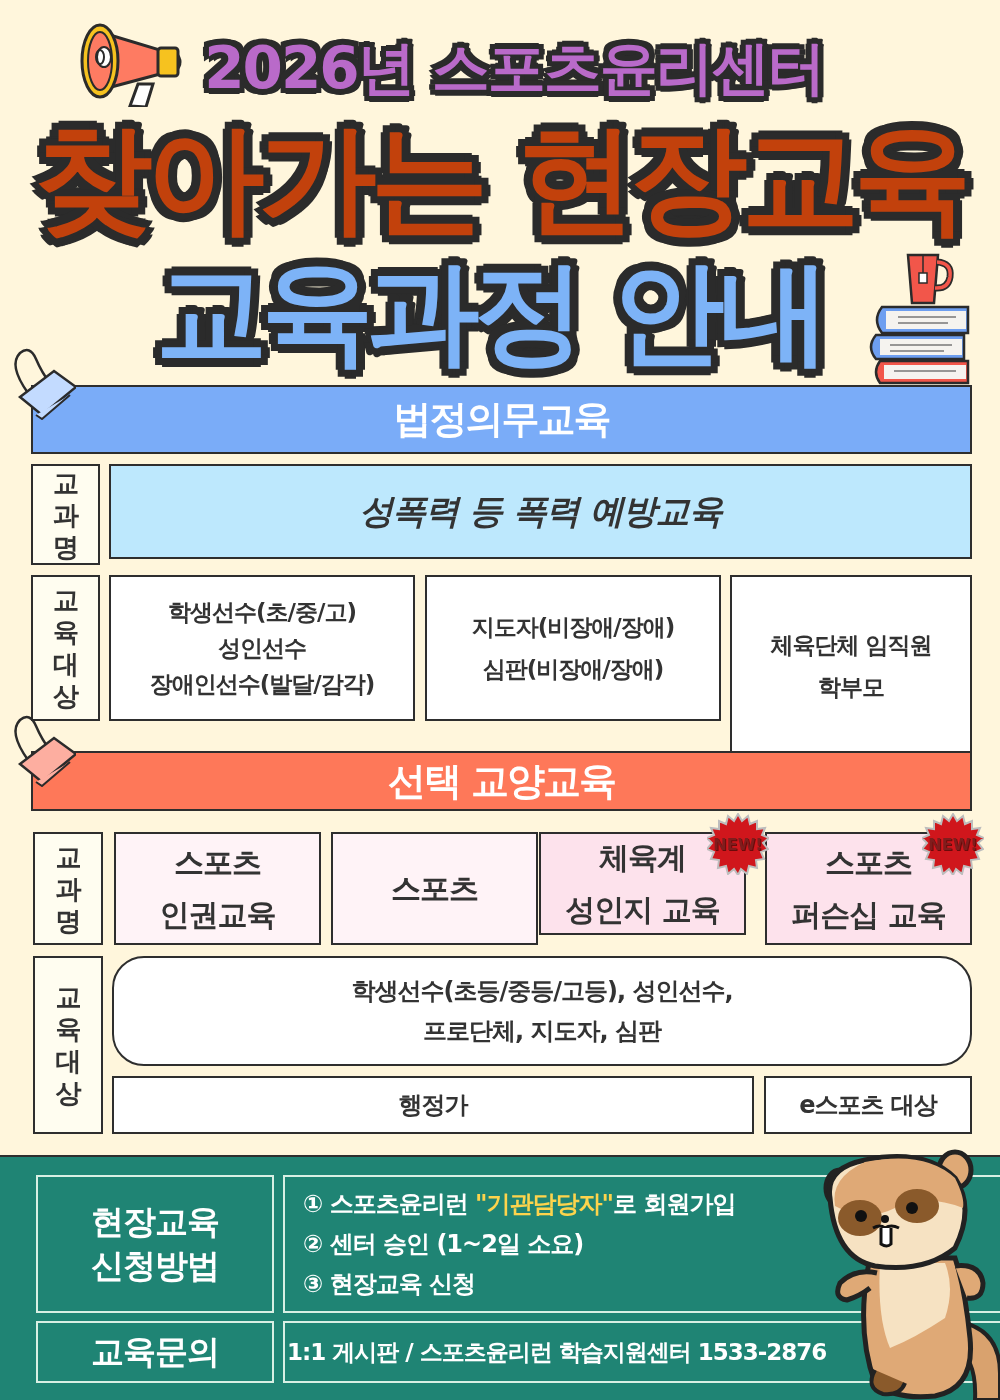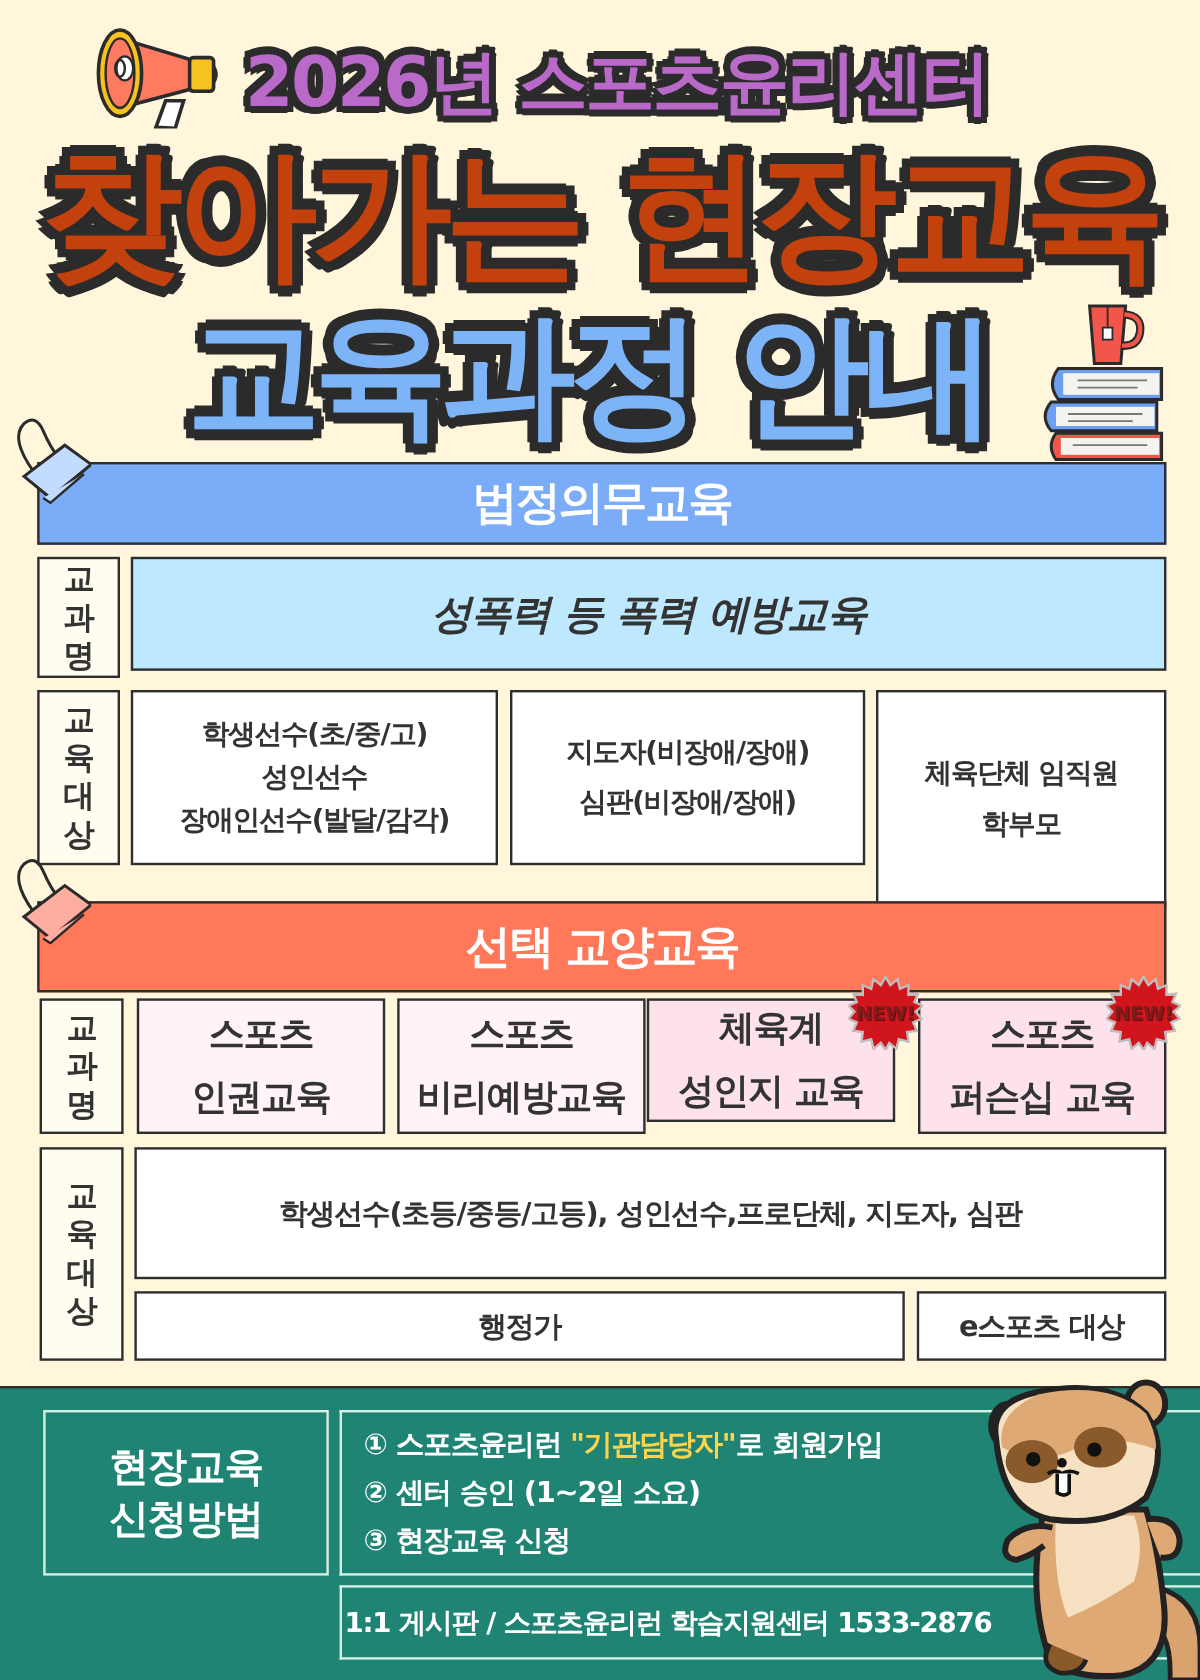--- a/index.html
+++ b/index.html
@@ -39,39 +39,39 @@
   }
 
   
   .banner {
     position: absolute; left: 31px; width: 941px;
     border: 2px solid #2e2e2e; color: #fff; font-weight: bold;
     font-size: 38px; text-align: center; letter-spacing: -2px;
     display: flex; align-items: center; justify-content: center;
   }
   .banner-blue { top: 385px; height: 69px; background: #7aacf8; }
-  .banner-red  { top: 751px; height: 76px; background: #fe7859; }
+  .banner-red  { top: 751px; height: 60px; background: #fe7859; }
 
   
   .cell {
     position: absolute; border: 2px solid #2e2e2e; background: #fff;
     display: flex; align-items: center; justify-content: center; text-align: center;
     font-weight: bold; color: #333; letter-spacing: -1px;
   }
   .side {
     background: #fffdf0; flex-direction: column; font-size: 26px; line-height: 32px;
   }
   .side span { display: block; }
 
   .big-title { background: #bde8fd; font-size: 34px; }
   .target { font-size: 23px; line-height: 36px; flex-direction: column; }
   .opt { font-size: 30px; line-height: 52px; flex-direction: column; }
   .opt-light { background: #fff3f7; }
   .opt-pink  { background: #fde2ec; }
-  .wide-target { font-size: 24px; line-height: 40px; flex-direction: row; }
+  .wide-target { font-size: 24px; line-height: 40px; flex-direction: column; border-radius: 32px; }
   .small-target { font-size: 24px; }
 
   
   .new-badge {
     position: absolute; width: 62px; height: 62px;
     display: flex; align-items: center; justify-content: center;
     font-size: 16px; font-weight: bold; color: #7f1d1d; z-index: 5;
     text-shadow: 1px 1px 0 #6b0a0a;
   }
   .new-badge svg { position: absolute; left: 0; top: 0; }
@@ -186,21 +186,20 @@
   <span>과</span>
   <span>명</span>
 </div>
 
 <div class="cell opt opt-light" style="left:114px; top:832px; width:207px; height:113px;">
   <span>스포츠</span>
   <span>인권교육</span>
 </div>
 <div class="cell opt opt-light" style="left:331px; top:832px; width:207px; height:113px;">
   <span>스포츠</span>
-  <span>비리예방교육</span>
 </div>
 <div class="cell opt opt-pink" style="left:539px; top:832px; width:207px; height:103px;">
   <span>체육계</span>
   <span>성인지 교육</span>
 </div>
 <div class="cell opt opt-pink" style="left:765px; top:832px; width:207px; height:113px;">
   <span>스포츠</span>
   <span>퍼슨십 교육</span>
 </div>
 
@@ -242,20 +241,21 @@
     </div>
     <div>
       <span>②</span>
       <span>센터 승인 (1~2일 소요)</span>
     </div>
     <div>
       <span>③</span>
       <span>현장교육 신청</span>
     </div>
   </div>
+  <div class="fcell fhead" style="left:36px; top:164px; width:238px; height:62px;">교육문의</div>
   <div class="fcell fcontact" style="left:283px; top:164px; width:717px; height:62px; border-right:none;">1:1 게시판 / 스포츠윤리런 학습지원센터 1533-2876</div>
 </div>
 
 <div class="deco" style="left:815px; top:1148px; width:185px; height:252px;">
   <svg width="185" height="252" viewBox="0 0 185 252">
 
     <path d="M150 175 Q185 185 185 225 L185 252 L160 252 Q162 210 140 200 Z" fill="#d9a26e" stroke="#222" stroke-width="4"></path>
 
     <path d="M55 110 Q40 180 60 235 Q80 252 120 248 Q160 240 155 190 Q150 140 140 110 Z" fill="#dfa976" stroke="#222" stroke-width="5"></path>
     <path d="M65 115 Q62 170 75 200 Q100 190 130 170 Q140 140 130 115 Z" fill="#f6e2c2"></path>

